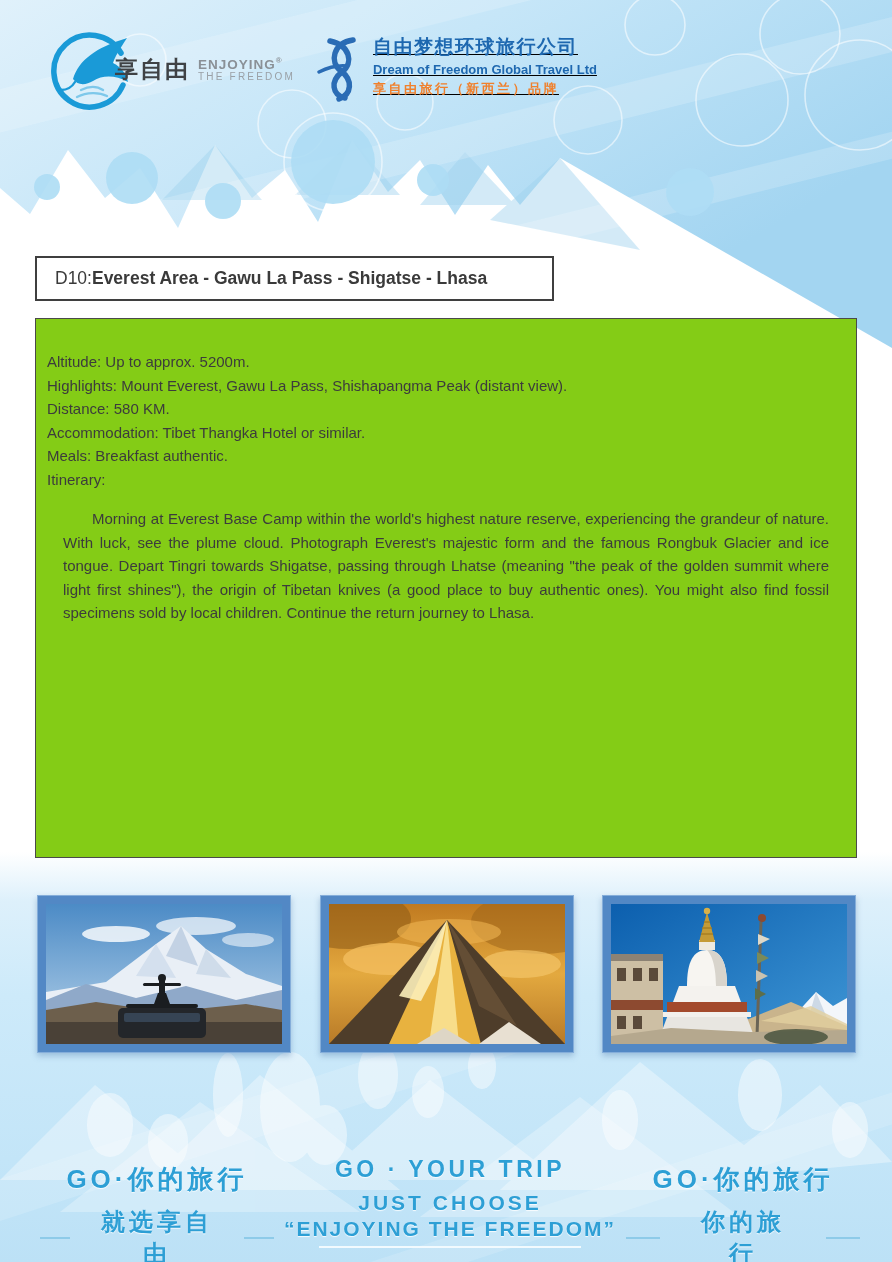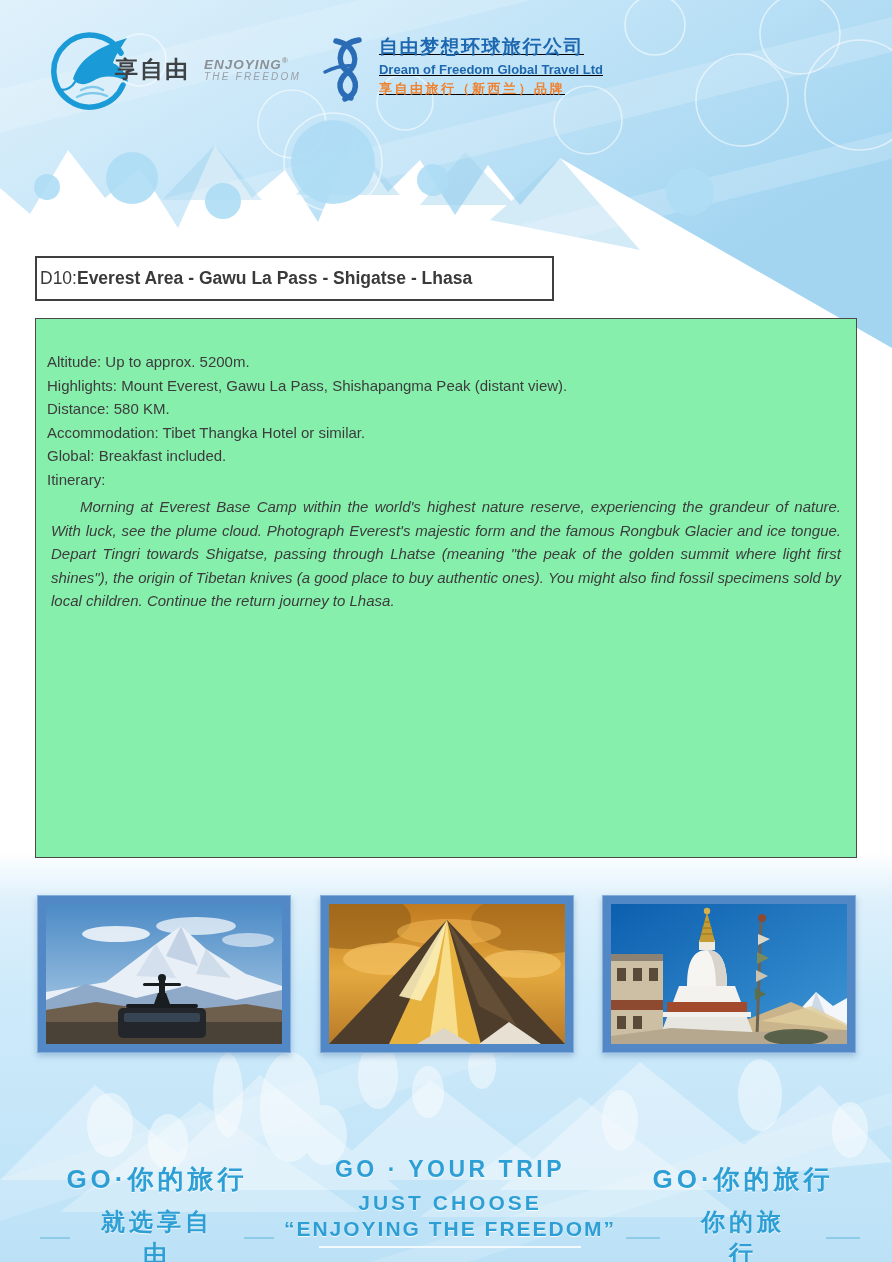--- a/index.html
+++ b/index.html
@@ -12,44 +12,44 @@
   .bg-top { position:absolute; top:0; left:0; z-index:0; }
   .bg-bottom { position:absolute; left:0; top:852px; width:892px; height:410px; z-index:0;
     background:linear-gradient(180deg, rgba(235,246,252,0) 0%, #ddf0fb 12%, #cdeafa 35%, #c3e5f8 75%, #bce1f6 100%); }
   .bg-bottom svg { position:absolute; top:0; left:0; }
 
   
   .header { position:absolute; top:22px; left:45px; right:37px; height:95px; display:flex; align-items:center; z-index:3; }
   .logo-left { display:flex; align-items:center; }
   .logo-left-text { margin-left:-16px; display:flex; align-items:center; }
   .logo-cn { font-size:23px; font-weight:700; color:#3f4245; letter-spacing:2px; }
-  .logo-en-stack { display:flex; flex-direction:column; margin-left:14px; line-height:1.05;font-style:italic; }
+  .logo-en-stack { display:flex; flex-direction:column; margin-left:8px; line-height:1.05; }
   .logo-en { font-size:13.5px; font-weight:700; color:#8a9096; letter-spacing:1px; }
   .logo-en sup { font-size:8px; }
   .logo-en-sub { font-size:10px; color:#9aa0a6; letter-spacing:2.2px; }
   .logo-right { display:flex; align-items:flex-start; margin-left:22px;text-decoration:underline; }
   .logo-right-text { margin-left:8px; }
   .lr-cn { font-size:19px; font-weight:700; color:#1e68b0; letter-spacing:1.5px; }
   .lr-en { font-size:13px; font-weight:700; color:#1e68b0; margin-top:2px; }
   .lr-brand { font-size:13px; font-weight:700; color:#f0802c; letter-spacing:2.5px; margin-top:3px; }
 
   
   .title-box {
     position:absolute; left:35px; top:256px; width:519px; height:45px; z-index:2;
     background:#fff; border:2px solid #3f3f3f; display:flex; align-items:center;
-    padding-left:3px; font-size:17.5px; color:#3a3a3a;
+    padding-left:18px; font-size:17.5px; color:#3a3a3a;
   }
   .title-box .route { font-weight:700; }
   .content-box {
     position:absolute; left:35px; top:318px; width:822px; height:540px; z-index:2;
-    background:#86efac; border:1.5px solid #4a4a4a;
+    background:#84cc16; border:1.5px solid #4a4a4a;
     padding:31px 11px 0 11px; font-size:15px; line-height:23.5px; color:#3c3c3c;
   }
   .content-box .line { white-space:nowrap; }
-  .content-box .para { margin:4px; text-align:justify; text-indent:29px;font-style:italic; }
+  .content-box .para { margin:16px; text-align:justify; text-indent:29px; }
 
   
   .photos { position:absolute; left:37px; top:895px; width:819px; display:flex; justify-content:space-between; z-index:2; }
   .photo-frame {
     width:254px; height:158px; background:#5288c5; border:1px solid #85aeda;
     padding:8px; box-shadow:0 3px 6px rgba(80,120,170,.38);
   }
   .photo-frame svg { display:block; width:236px; height:140px; }
 
   
@@ -178,21 +178,21 @@
   <div class="title-box">
     <span class="day">D10:</span>
       <span class="route">Everest Area - Gawu La Pass - Shigatse - Lhasa</span>
   </div>
 
   <div class="content-box">
     <div class="line">Altitude: Up to approx. 5200m.</div>
     <div class="line">Highlights: Mount Everest, Gawu La Pass, Shishapangma Peak (distant view).</div>
     <div class="line">Distance: 580 KM.</div>
     <div class="line">Accommodation: Tibet Thangka Hotel or similar.</div>
-    <div class="line">Global: Breakfast included.</div>
+    <div class="line">Meals: Breakfast authentic.</div>
     <div class="line">Itinerary:</div>
     <p class="para">Morning at Everest Base Camp within the world's highest nature reserve, experiencing the grandeur of nature. With luck, see the plume cloud. Photograph Everest's majestic form and the famous Rongbuk Glacier and ice tongue. Depart Tingri towards Shigatse, passing through Lhatse (meaning "the peak of the golden summit where light first shines"), the origin of Tibetan knives (a good place to buy authentic ones). You might also find fossil specimens sold by local children. Continue the return journey to Lhasa.</p>
   </div>
 
   <div class="photos">
     <figure class="photo-frame">
       <svg viewBox="0 0 236 140" aria-hidden="true">
         <defs>
             <linearGradient id="s1sky" x1="0" y1="0" x2="0" y2="1">
               <stop offset="0" stop-color="#4c8bc6"></stop>

